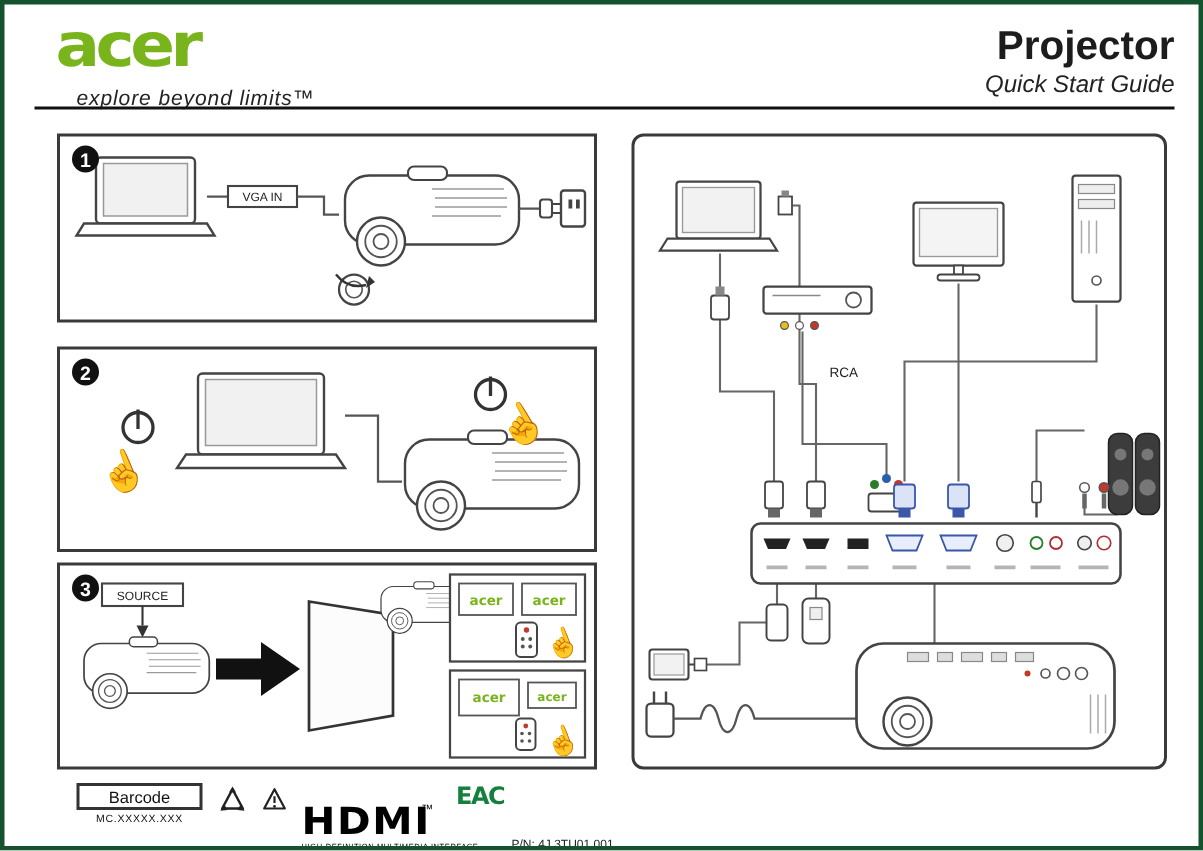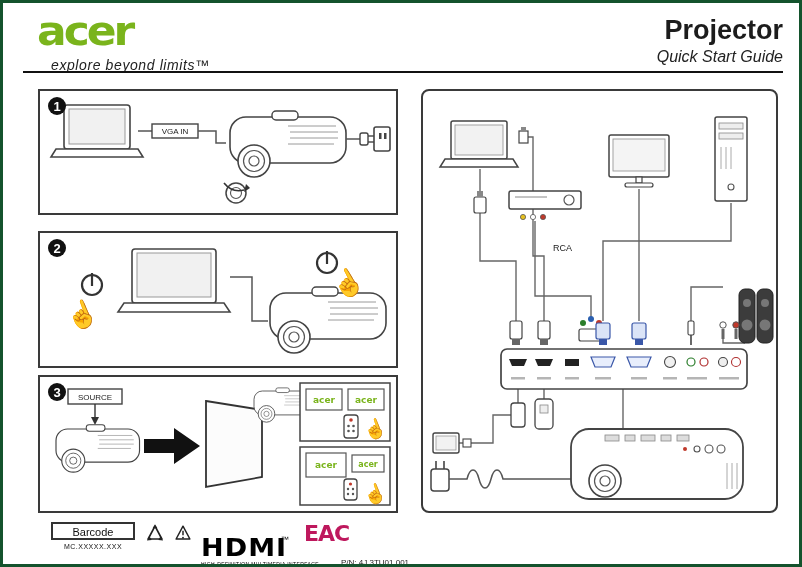--- a/index.html
+++ b/index.html
@@ -26,21 +26,21 @@
   .stepnum{position:absolute;left:8px;top:6px;width:18px;height:18px;border-radius:50%;background:#111;color:#fff;font-size:13px;font-weight:bold;display:flex;align-items:center;justify-content:center;z-index:2}
 
   
   .barcode-box{position:absolute;left:48px;top:519px;width:84px;height:18px;border:2px solid #333;display:flex;align-items:flex-end;justify-content:center;font-size:11px;color:#111}
   .model-code{position:absolute;left:48px;top:540px;width:84px;text-align:center;font-size:7px;letter-spacing:.5px;color:#111}
   .recycle-icons{position:absolute;left:141px;top:520px;display:flex;gap:6px}
   .hdmi-block{position:absolute;left:198px;top:532px;text-align:left}
   .hdmi-word{font-family:"DejaVu Sans",sans-serif;font-weight:900;font-size:25px;line-height:1;letter-spacing:1px;color:#000;display:inline-block;transform:scaleX(1.08);transform-origin:left}
   .hdmi-tm{font-size:8px;vertical-align:top;color:#000}
   .hdmi-caption{font-size:5px;letter-spacing:.4px;color:#000;margin-top:1px;white-space:nowrap}
-  .eac-mark{position:absolute;left:301px;top:518px;font-family:"DejaVu Sans",sans-serif;font-weight:900;font-size:22px;letter-spacing:-1px;color:#be185d}
+  .eac-mark{position:absolute;left:301px;top:518px;font-family:"DejaVu Sans",sans-serif;font-weight:900;font-size:16px;letter-spacing:-1px;color:#15803d}
   .part-number{position:absolute;left:338px;top:555px;font-size:8px;color:#222}
 
   svg text{font-family:"Liberation Sans",sans-serif}
   .acer-mini{font-family:"DejaVu Sans",sans-serif;font-weight:bold;fill:#7ab41c}
 </style>
 </head>
 <body>
 
 <svg width="0" height="0" style="position:absolute" aria-hidden="true">
   <defs>

